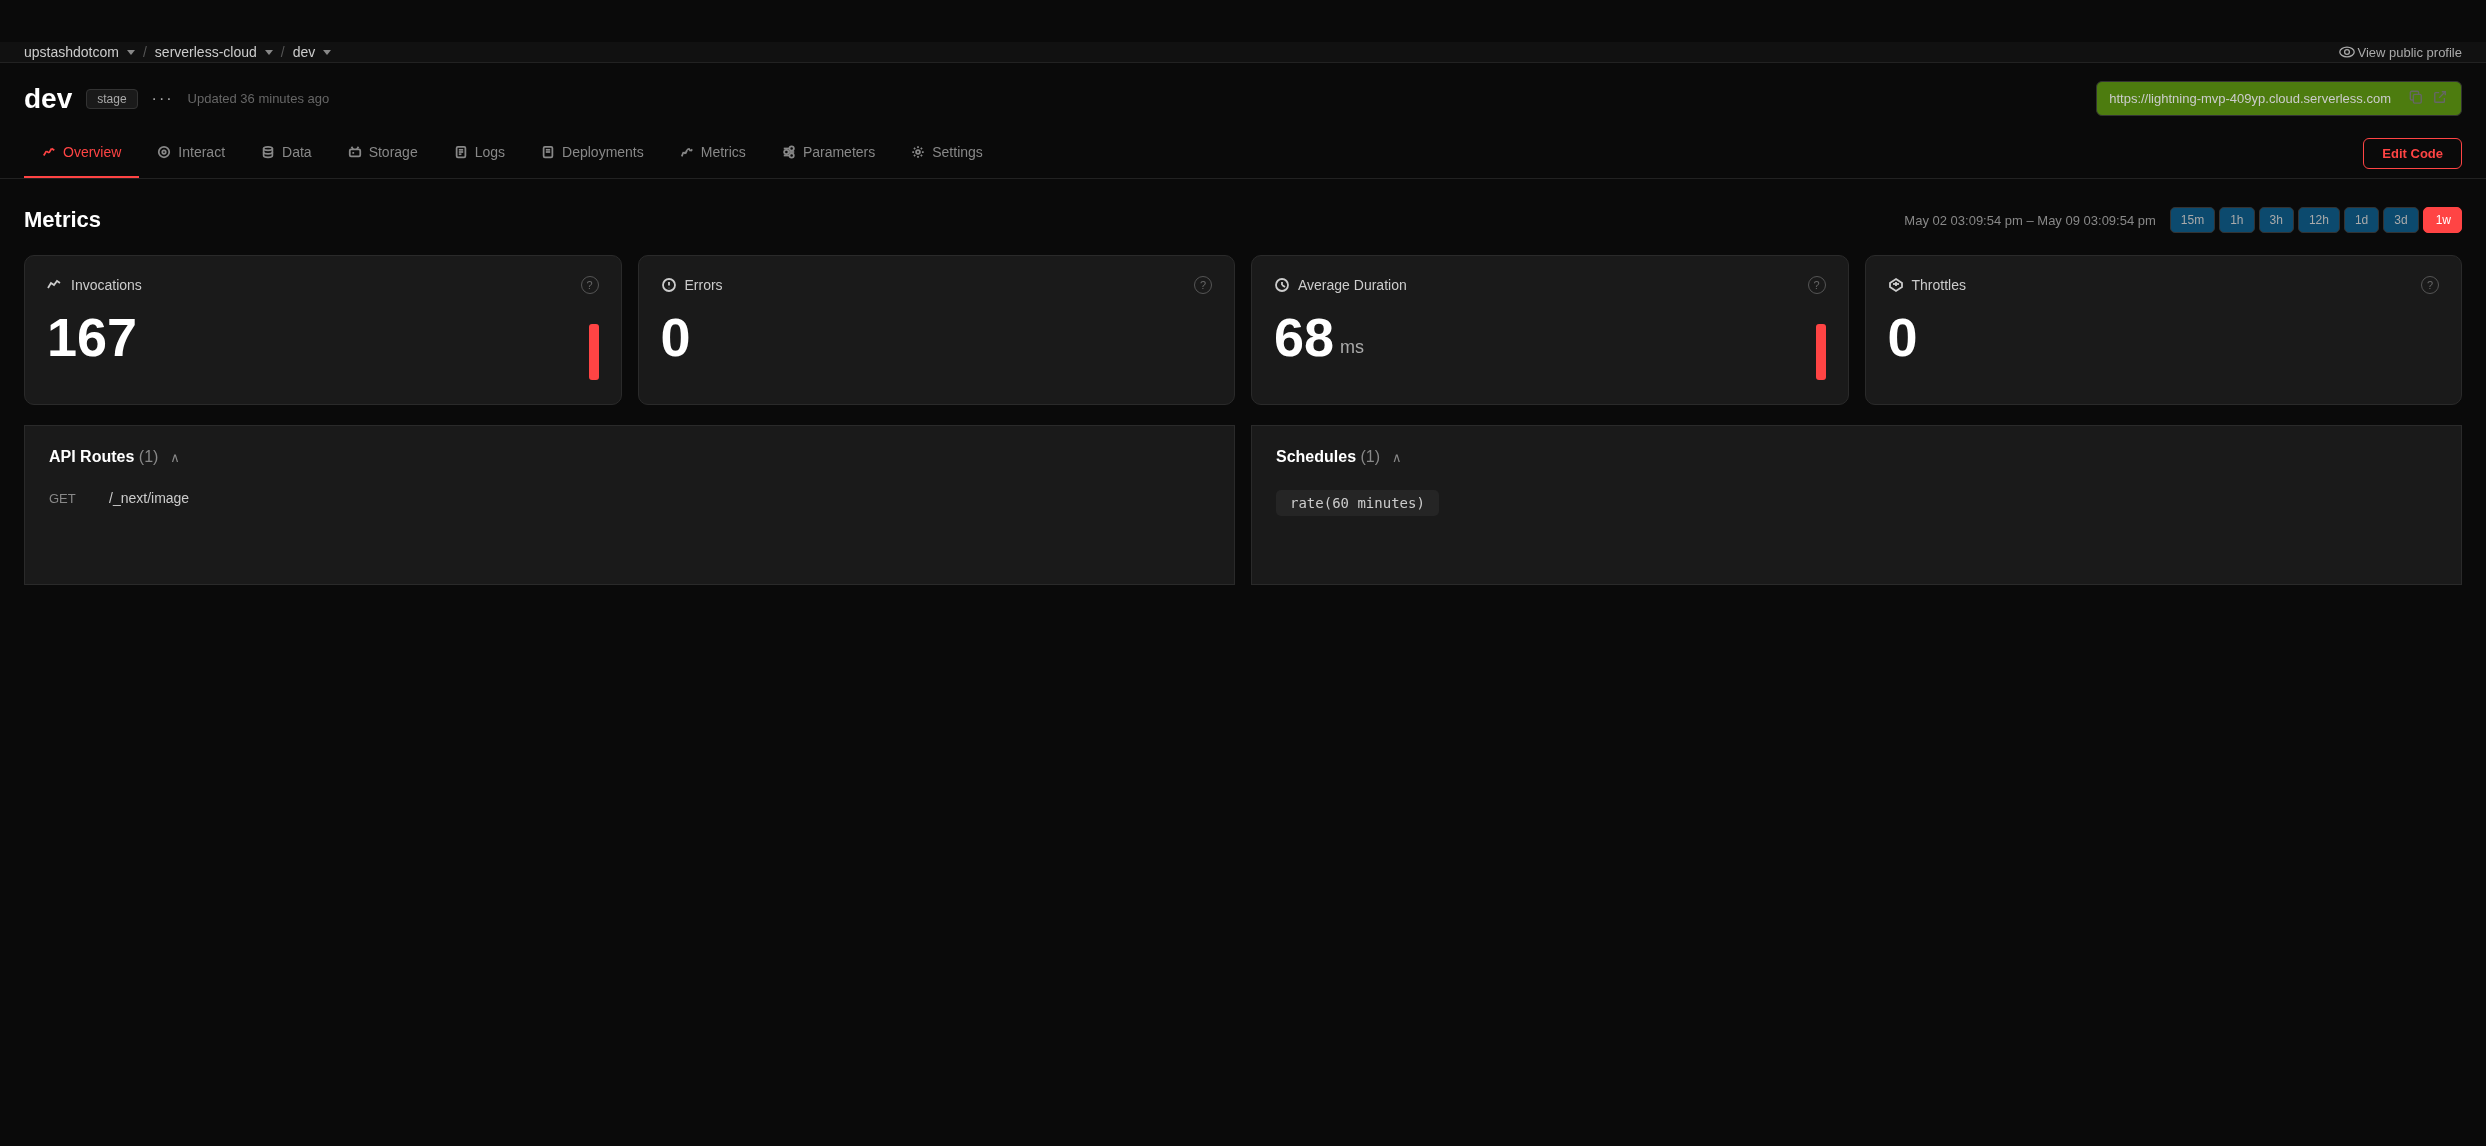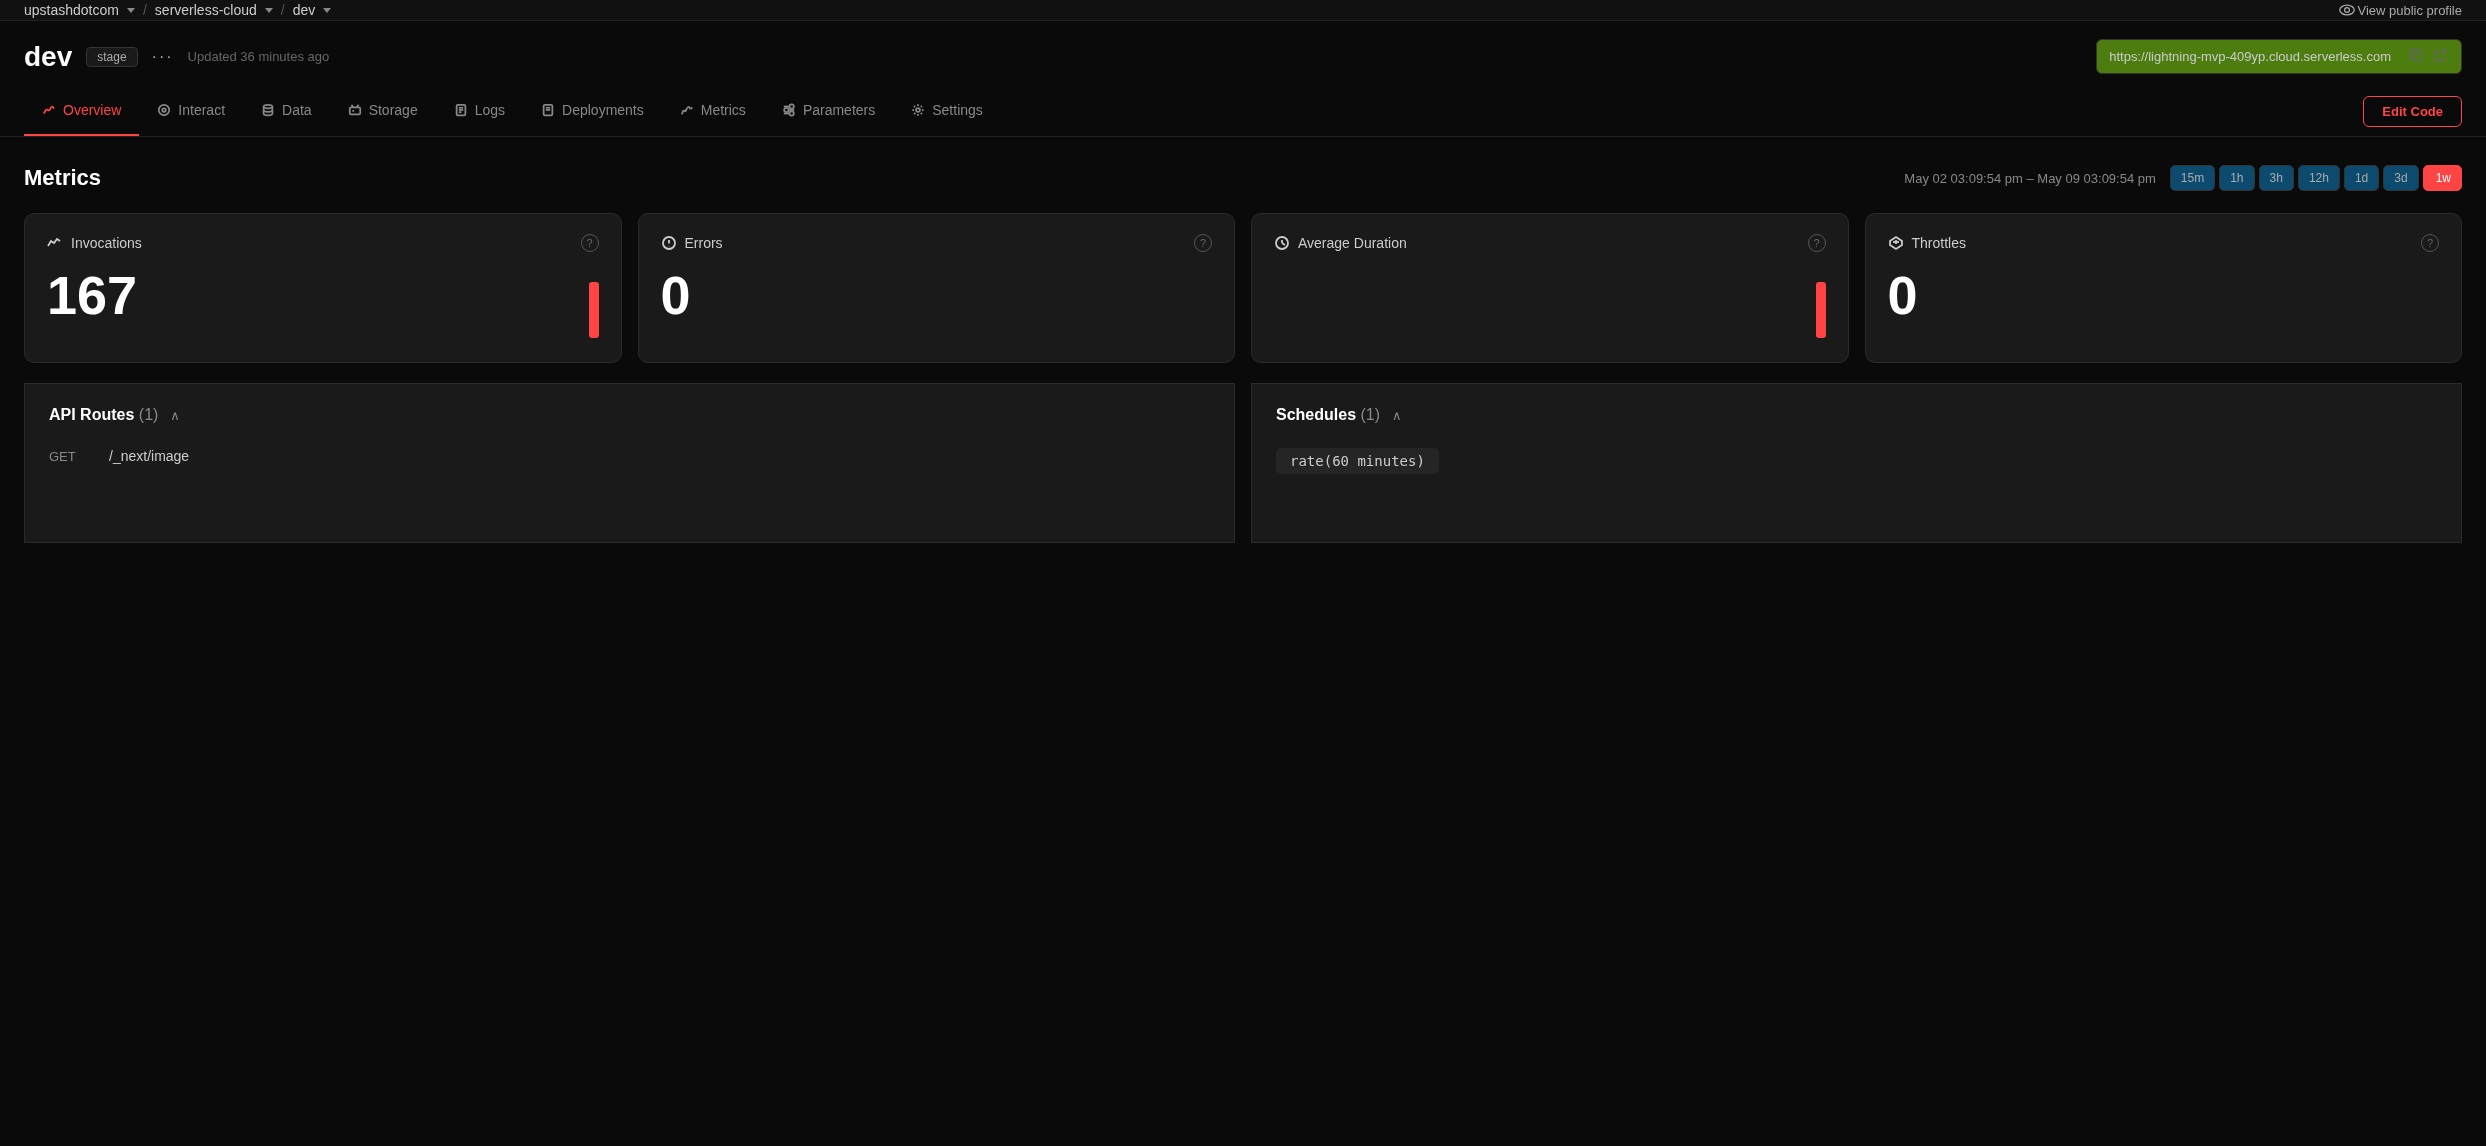--- a/index.html
+++ b/index.html
@@ -11,20 +11,21 @@
     }
 
     
     .top-nav {
       display: flex;
       align-items: center;
       padding: 2px 24px;
       background: #111;
       border-bottom: 1px solid #222;
       justify-content: space-between;
+      margin-top: 42px;
     }
     .top-nav-left {
       display: flex;
       align-items: center;
       gap: 8px;
     }
     .breadcrumb-item {
       display: flex;
       align-items: center;
       gap: 6px;
@@ -546,20 +547,24 @@
         <div class="metric-card-title">
           <svg class="icon-svg" viewBox="0 0 16 16" stroke="#aaa">
             <circle cx="8" cy="8" r="6"></circle>
             <line x1="8" y1="5" x2="8" y2="8"></line>
             <line x1="8" y1="8" x2="11" y2="10"></line>
           </svg>
           <span>Average Duration</span>
         </div>
         <div class="metric-help">?</div>
       </div>
+      <div class="metric-value">
+        <span>68</span>
+        <span class="metric-unit">ms</span>
+      </div>
       <div class="metric-bar"></div>
     </div>
 
     <div class="metric-card">
       <div class="metric-card-header">
         <div class="metric-card-title">
           <svg class="icon-svg" viewBox="0 0 16 16" stroke="#aaa">
             <polygon points="8,2 14,6 14,10 8,14 2,10 2,6"></polygon>
             <line x1="8" y1="5" x2="8" y2="9"></line>
             <line x1="5" y1="7" x2="11" y2="7"></line>

